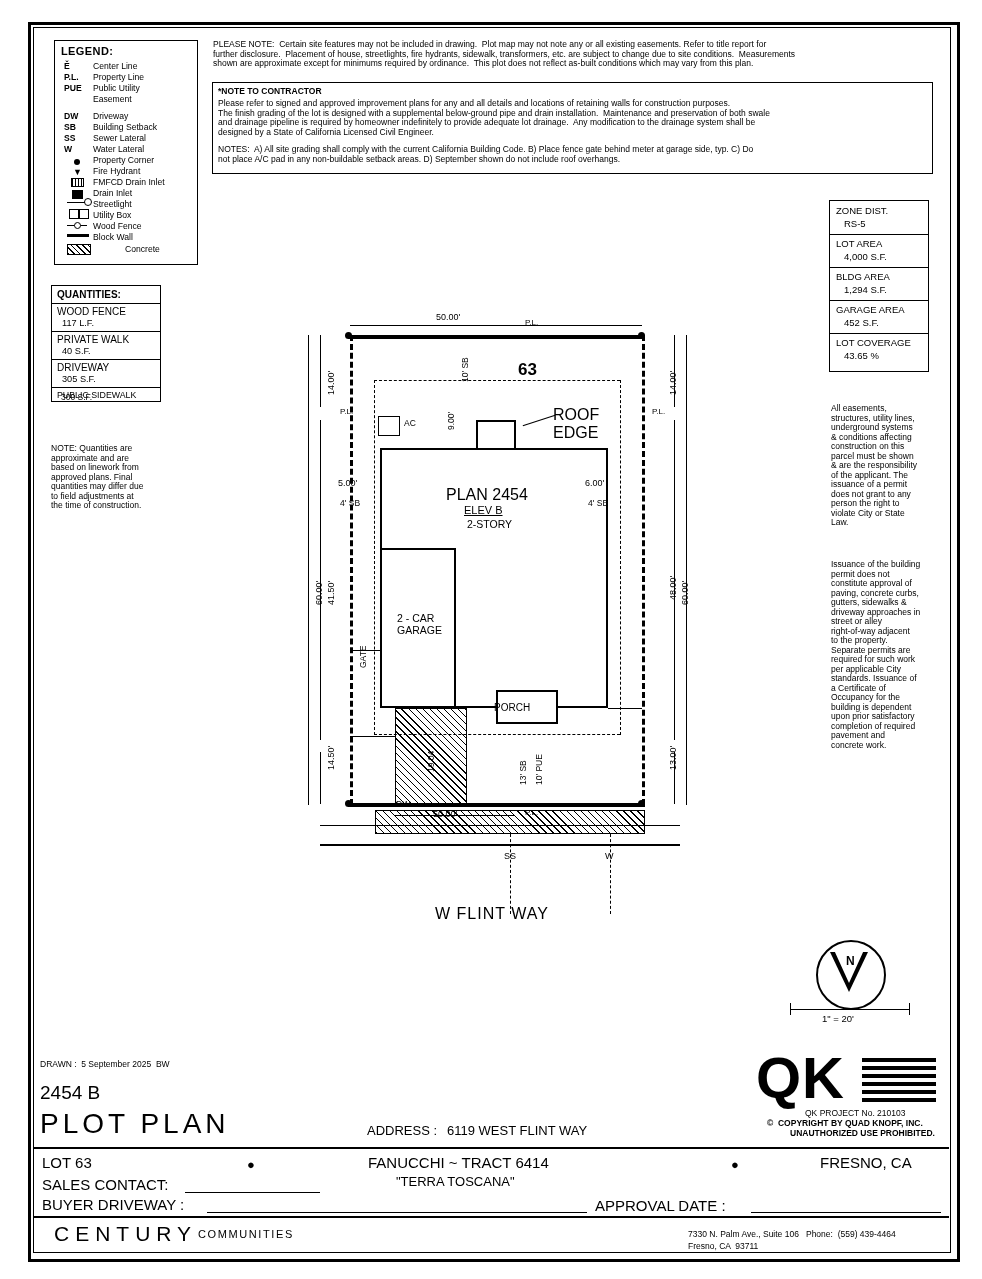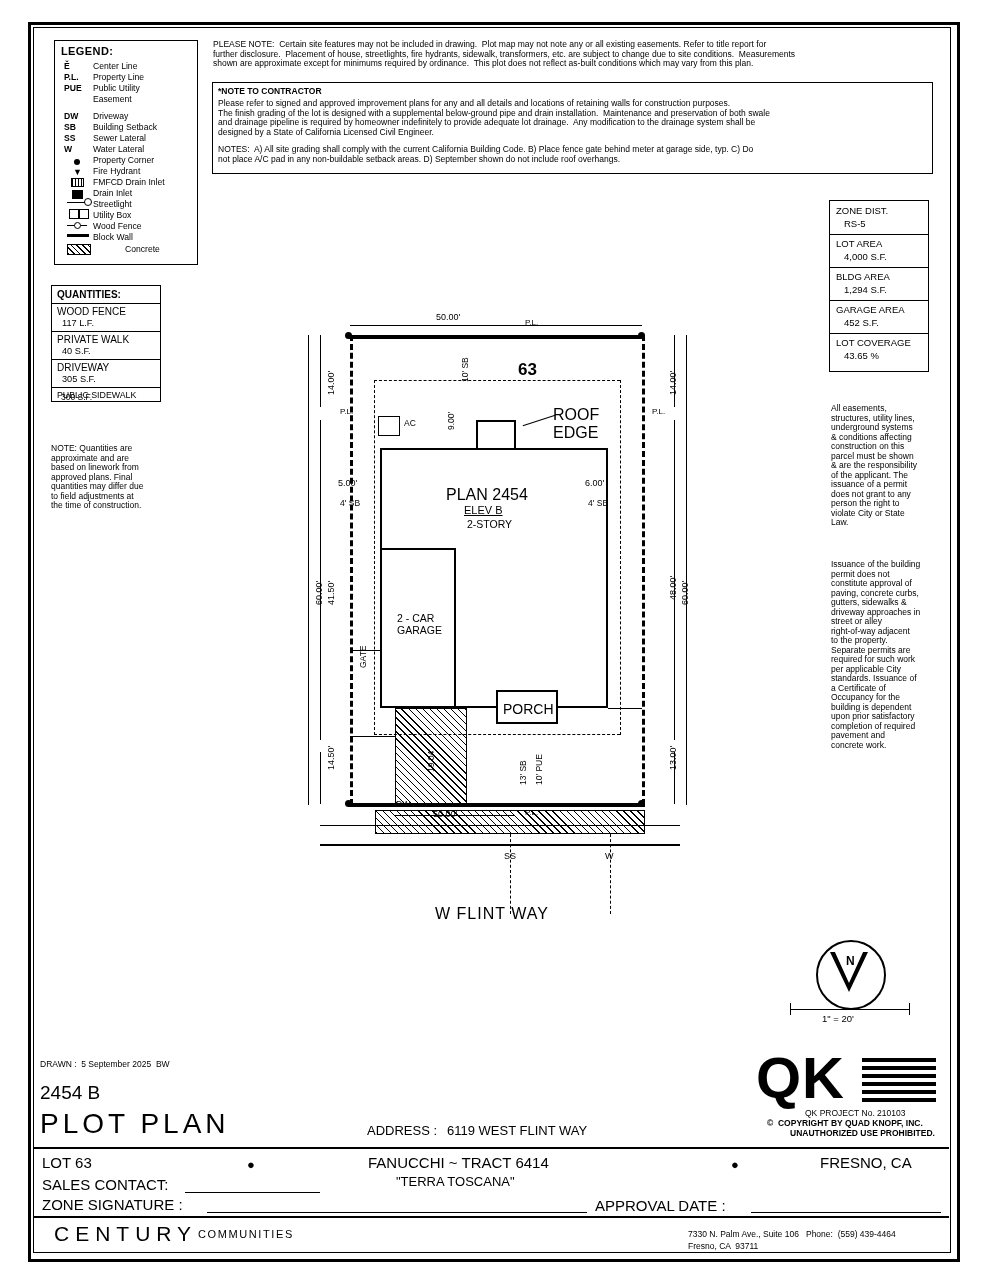--- a/index.html
+++ b/index.html
@@ -350,21 +350,21 @@
     <div class="dim-t" style="left:38px; top:158px;">5.00'</div>
     <div class="dim-t" style="left:40px; top:178px; font-size:8.5px;">4' SB</div>
     <div class="dim-t" style="left:285px; top:158px;">6.00'</div>
     <div class="dim-t" style="left:288px; top:178px; font-size:8.5px;">4' SB</div>
 
     <div class="lbl md" style="left:146px; top:166px; font-size:16px;">PLAN 2454</div>
     <div class="lbl sm" style="left:164px; top:184px; font-size:11px; text-decoration:underline;">ELEV B</div>
     <div class="lbl sm" style="left:167px; top:199px; font-size:10.5px;">2-STORY</div>
     <div class="lbl sm" style="left:97px; top:293px; font-size:10.5px;">2 - CAR
 GARAGE</div>
-    <div class="lbl sm" style="left:203px; top:382px; font-size:14px;">PORCH</div>
+    <div class="lbl sm" style="left:194px; top:382px; font-size:10px;">PORCH</div>
     <div class="lbl sm" style="left:253px; top:86px; font-size:16px;">ROOF
 EDGE</div>
     <div class="thinline-h" style="left:222px; top:100px; width:34px; transform:rotate(-18deg);"></div>
     <div class="lbl tiny" style="left:104px; top:99px;">AC</div>
     <div class="lbl tiny" style="left:96px; top:480px;">DW</div>
 
     <div class="thinline-h" style="left:95px; top:495px; width:120px;"></div>
     <div class="dim-t" style="left:133px; top:489px;">50.00'</div>
 
     <div class="dim-t" style="left:204px; top:531px; font-size:9px;">SS</div>
@@ -404,21 +404,21 @@
   <div class="lbl" style="left:42px; top:1155px; font-size:15px;">LOT 63</div>
   <div class="lbl" style="left:247px; top:1158px; font-size:13px;">●</div>
   <div class="lbl" style="left:368px; top:1155px; font-size:15px;">FANUCCHI ~ TRACT 6414</div>
   <div class="lbl" style="left:396px; top:1175px; font-size:13px;">"TERRA TOSCANA"</div>
   <div class="lbl" style="left:731px; top:1158px; font-size:13px;">●</div>
   <div class="lbl" style="left:820px; top:1155px; font-size:15px;">FRESNO, CA</div>
 
   <div class="lbl" style="left:42px; top:1177px; font-size:15px;">SALES CONTACT:</div>
   <div class="hline" style="left:185px; top:1192px; width:135px; border-top:1.5px solid #000;"></div>
 
-  <div class="lbl" style="left:42px; top:1197px; font-size:15px;">ZONE SIGNATURE :</div>
+  <div class="lbl" style="left:42px; top:1197px; font-size:15px;">BUYER DRIVEWAY :</div>
   <div class="hline" style="left:207px; top:1212px; width:380px; border-top:1.5px solid #000;"></div>
 
   <div class="lbl" style="left:595px; top:1198px; font-size:15px;">APPROVAL DATE :</div>
   <div class="hline" style="left:751px; top:1212px; width:190px; border-top:1.5px solid #000;"></div>
 
   <div class="hline" style="left:33px; top:1216px; width:916px;"></div>
 
   <div id="century">CENTURY</div>
   <div id="centuryC">COMMUNITIES</div>
 

